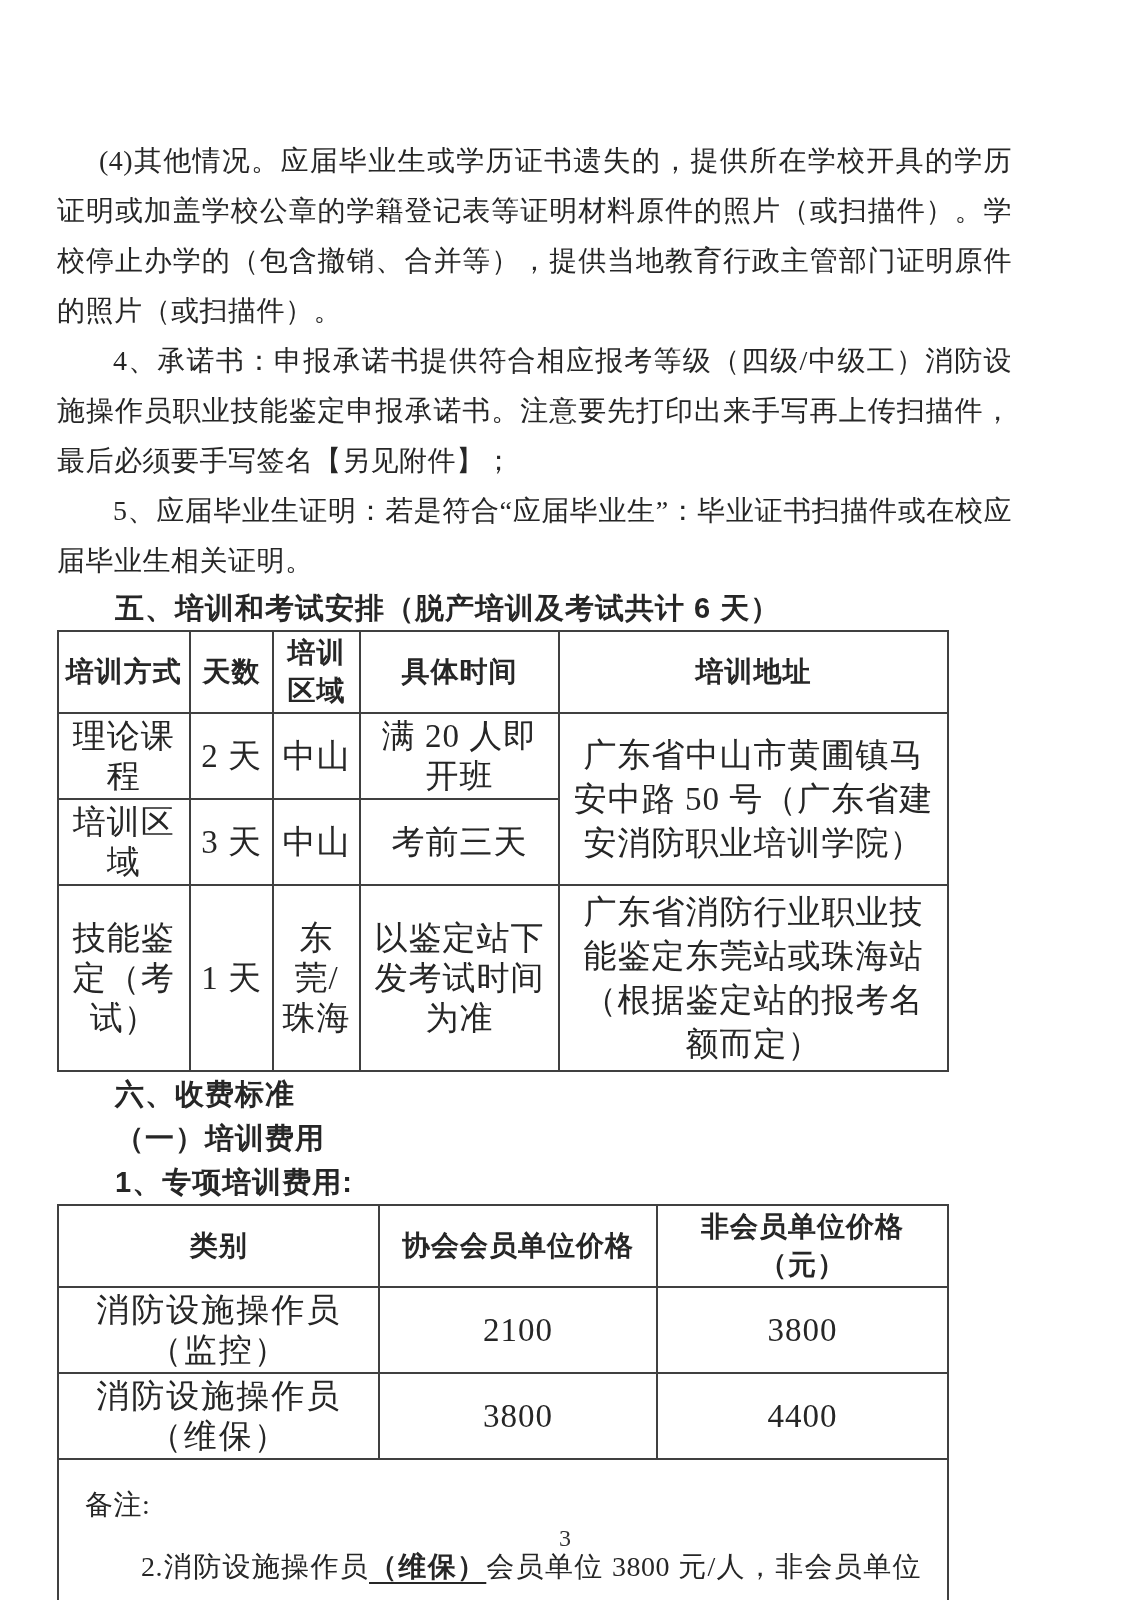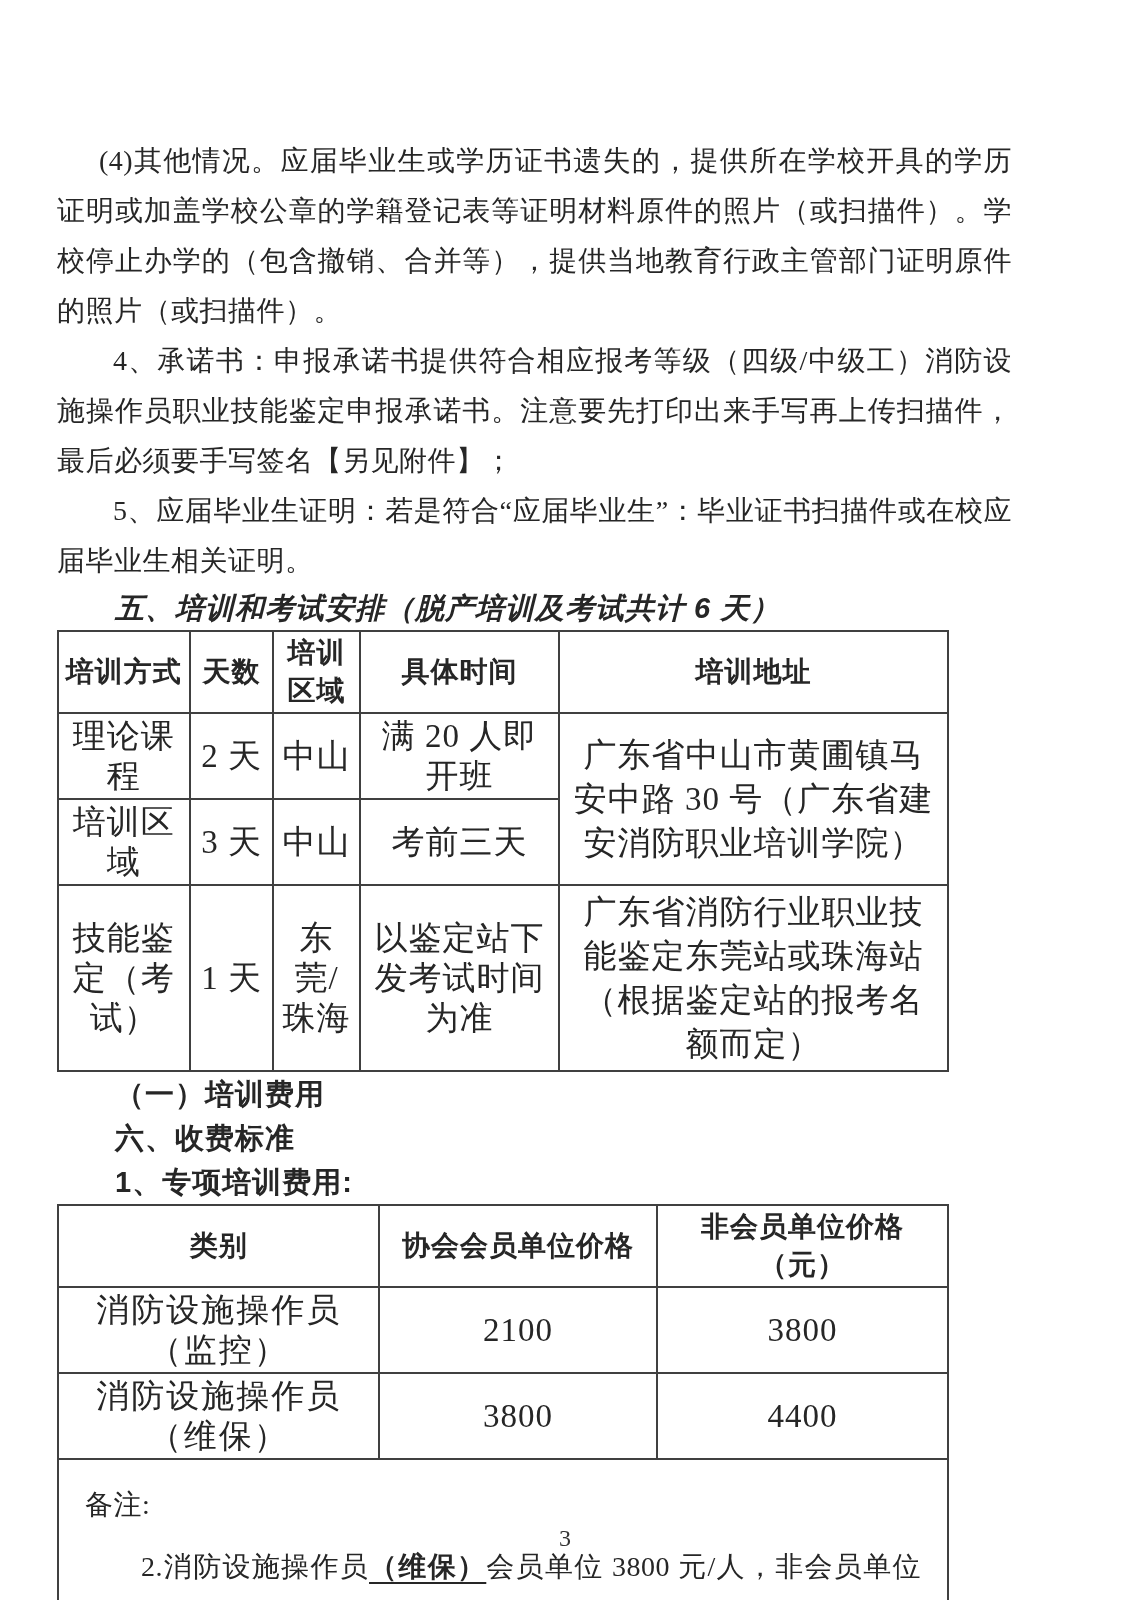--- a/index.html
+++ b/index.html
@@ -29,21 +29,21 @@
 
   
   .h-sec {
     font-family: "Liberation Sans", "DejaVu Sans", sans-serif;
     font-weight: bold;
     font-size: 29px;
     line-height: 44px;
     text-indent: 2em;
     letter-spacing: 1px;
   }
-  .h5 { line-height: 44px; font-style: italic; }
+  .h5 { line-height: 44px; }
   .h6 { margin-top: 0; }
   .h6a { }
   .h6b { line-height: 44px; }
 
   
   table {
     width: 892px;
     border-collapse: collapse;
     table-layout: fixed;
   }
@@ -128,40 +128,40 @@
       <th>天数</th>
       <th>培训区域</th>
       <th>具体时间</th>
       <th>培训地址</th>
     </tr>
     <tr class="r1">
       <td>理论课程</td>
       <td>2 天</td>
       <td>中山</td>
       <td>满 20 人即开班</td>
-      <td class="addr" rowspan="2">广东省中山市黄圃镇马安中路 30 号（广东省建安消防职业培训学院）</td>
+      <td class="addr" rowspan="2">广东省中山市黄圃镇马安中路 50 号（广东省建安消防职业培训学院）</td>
     </tr>
     <tr class="r2">
       <td>培训区域</td>
       <td>3 天</td>
       <td>中山</td>
       <td>考前三天</td>
     </tr>
     <tr class="r3">
       <td>技能鉴定（考试）</td>
       <td>1 天</td>
       <td>东莞/珠海</td>
       <td>以鉴定站下发考试时间为准</td>
       <td class="addr">广东省消防行业职业技能鉴定东莞站或珠海站（根据鉴定站的报考名额而定）</td>
     </tr>
   </tbody>
     </table>
 
+  <h3 class="h-sec h6">六、收费标准</h3>
   <h3 class="h-sec h6a">（一）培训费用</h3>
-  <h3 class="h-sec h6">六、收费标准</h3>
   <h3 class="h-sec h6b">1、专项培训费用:</h3>
 
   <table class="fees">
     <colgroup>
       <col style="width:36.1%">
       <col style="width:31.2%">
       <col style="width:32.7%">
     </colgroup>
     <tbody>
         <tr>

